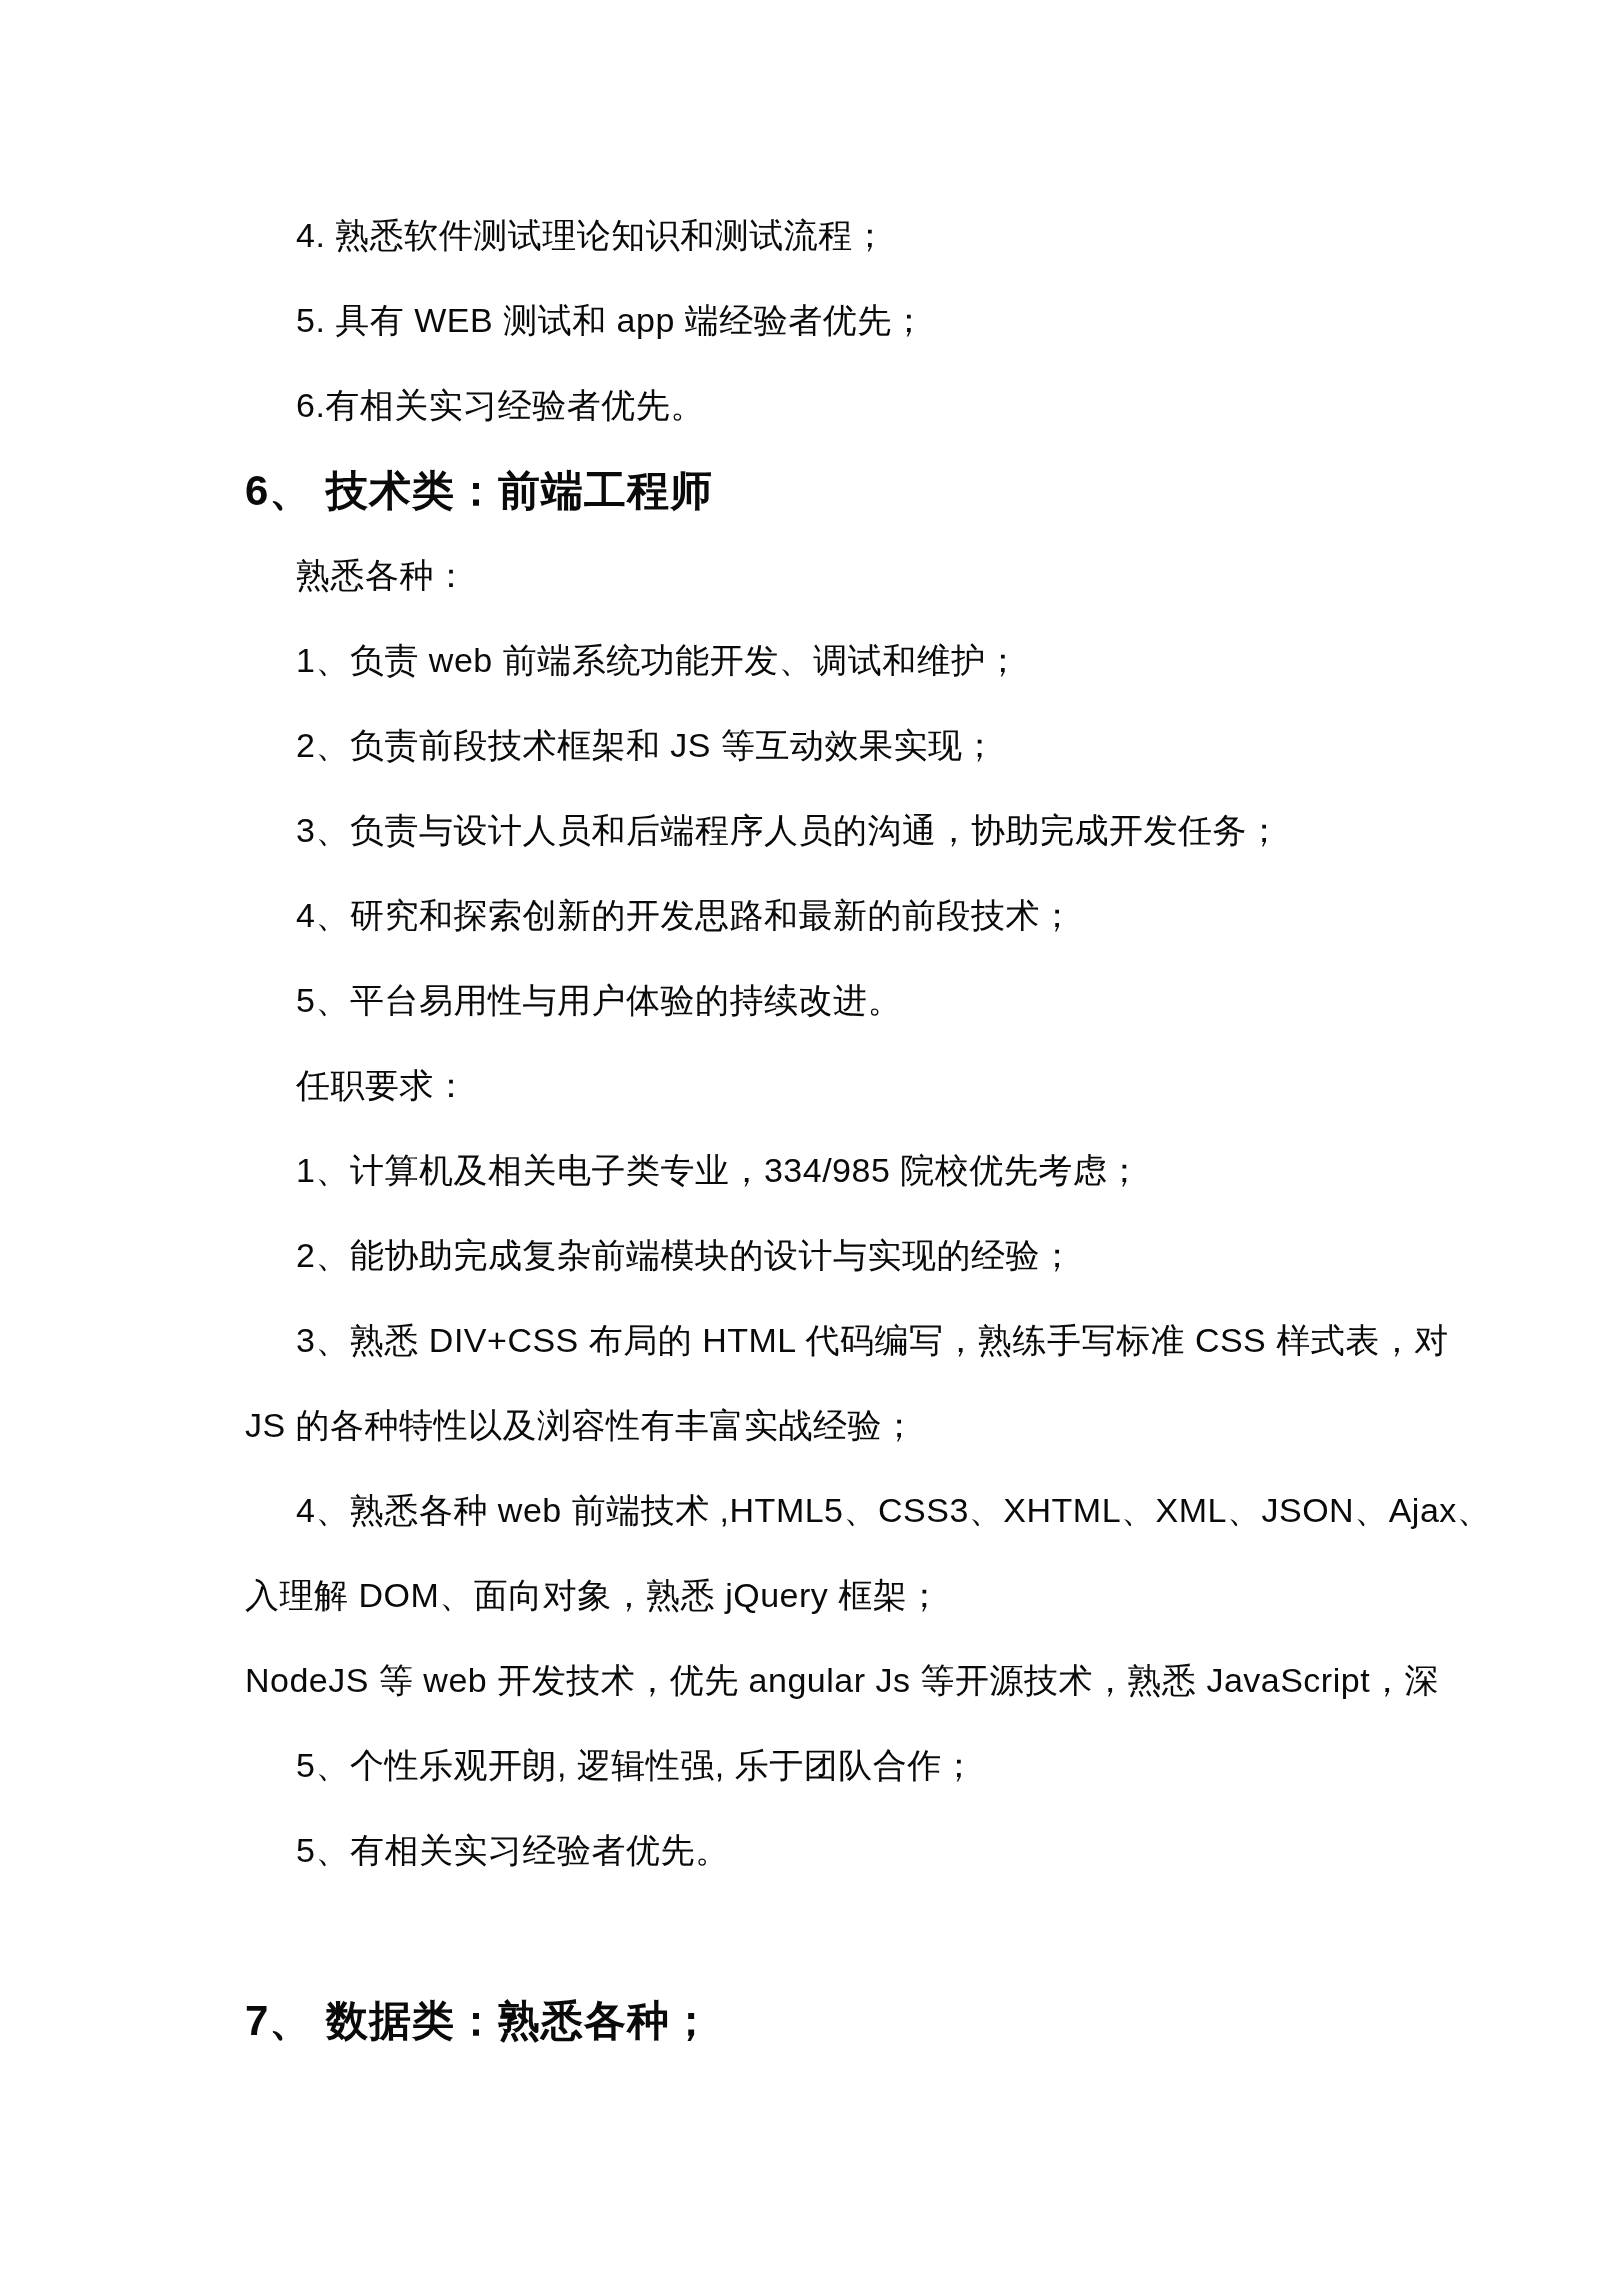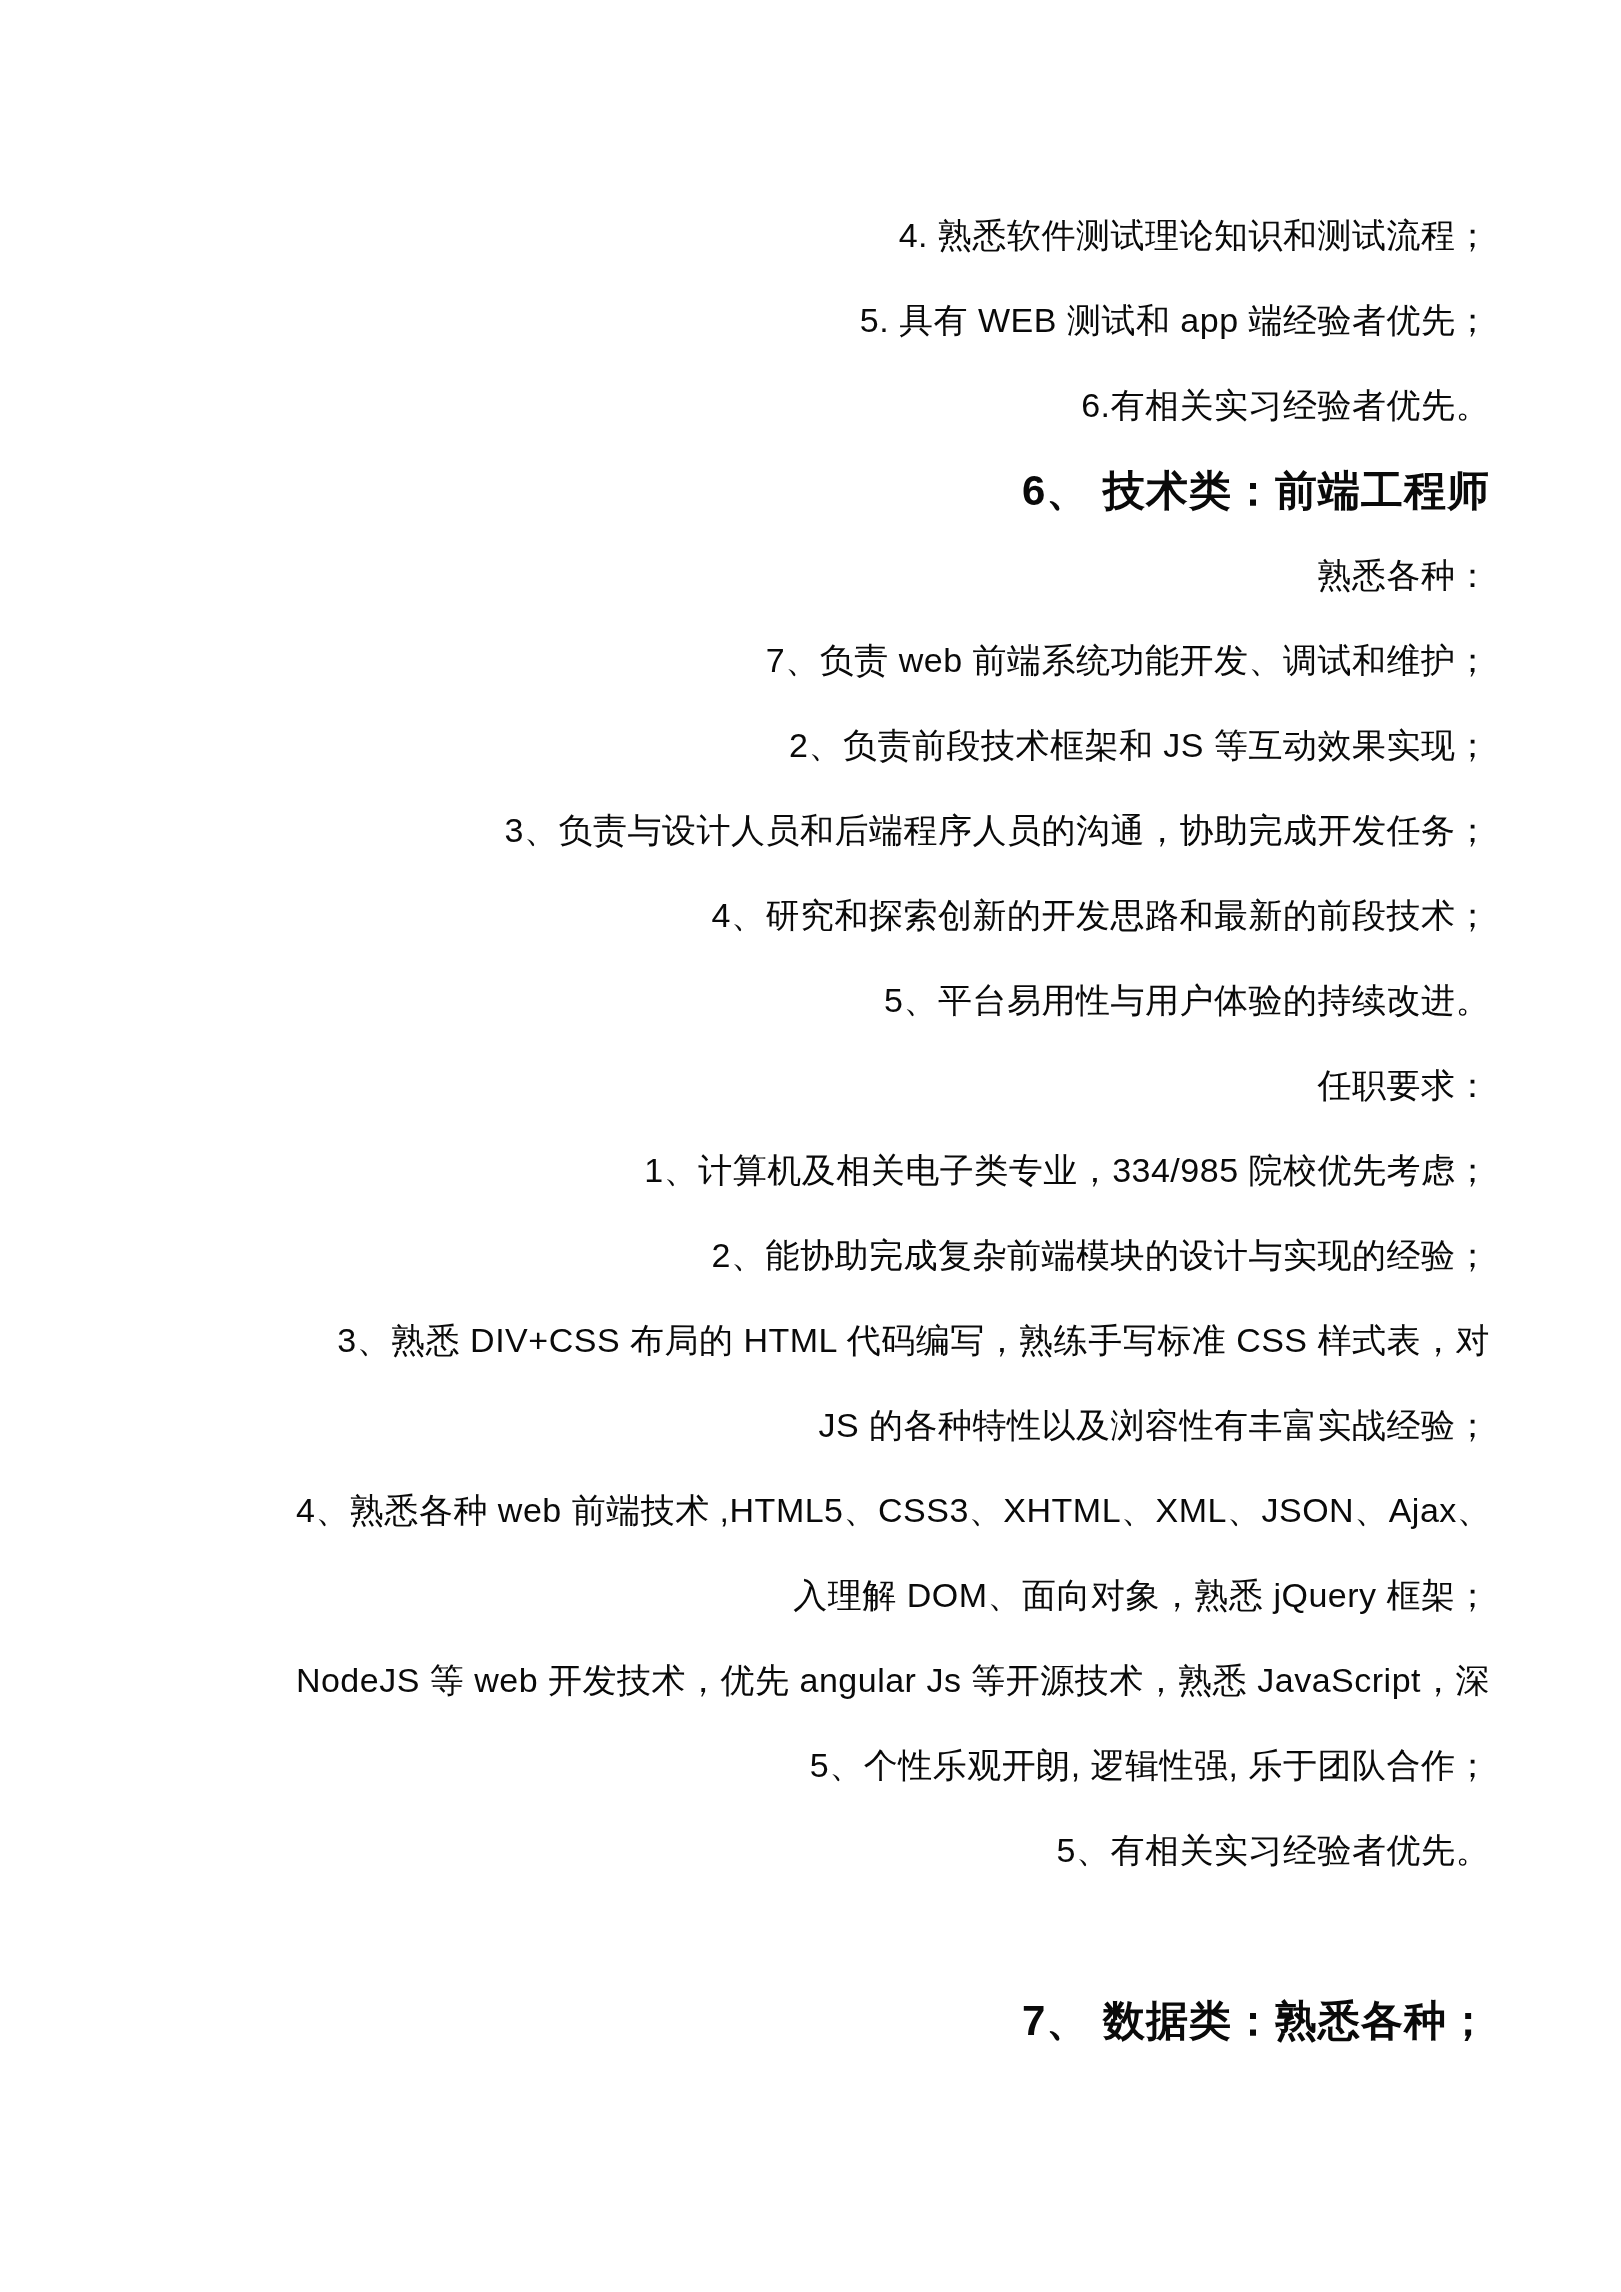--- a/index.html
+++ b/index.html
@@ -14,21 +14,20 @@
     background: #ffffff;
     overflow: hidden;
     font-family: "Liberation Sans", "DejaVu Sans", sans-serif;
     color: #0a0a0a;
   }
   .content {
     position: absolute;
     top: 193px;
     left: 245px;
     width: 1245px;
-    text-align: right;
   }
   .line {
     height: 85px;
     line-height: 85px;
     font-size: 34px;
     white-space: nowrap;
     letter-spacing: 0.5px;
   }
   .line.indent {
     padding-left: 51px;
@@ -57,21 +56,21 @@
 
     <div class="line indent">4. 熟悉软件测试理论知识和测试流程；</div>
     <div class="line indent">5. 具有 WEB 测试和 app 端经验者优先；</div>
     <div class="line indent">6.有相关实习经验者优先。</div>
 
     <div class="heading">
       <span class="h-num">6、</span><span>技术类：前端工程师</span>
     </div>
 
     <div class="line indent">熟悉各种：</div>
-    <div class="line indent">7、负责 web 前端系统功能开发、调试和维护；</div>
+    <div class="line indent">1、负责 web 前端系统功能开发、调试和维护；</div>
     <div class="line indent">2、负责前段技术框架和 JS 等互动效果实现；</div>
     <div class="line indent">3、负责与设计人员和后端程序人员的沟通，协助完成开发任务；</div>
     <div class="line indent">4、研究和探索创新的开发思路和最新的前段技术；</div>
     <div class="line indent">5、平台易用性与用户体验的持续改进。</div>
 
     <div class="line indent">任职要求：</div>
     <div class="line indent">1、计算机及相关电子类专业，334/985 院校优先考虑；</div>
     <div class="line indent">2、能协助完成复杂前端模块的设计与实现的经验；</div>
     <div class="line indent">3、熟悉 DIV+CSS 布局的 HTML 代码编写，熟练手写标准 CSS 样式表，对</div>
     <div class="line">JS 的各种特性以及浏容性有丰富实战经验；</div>

